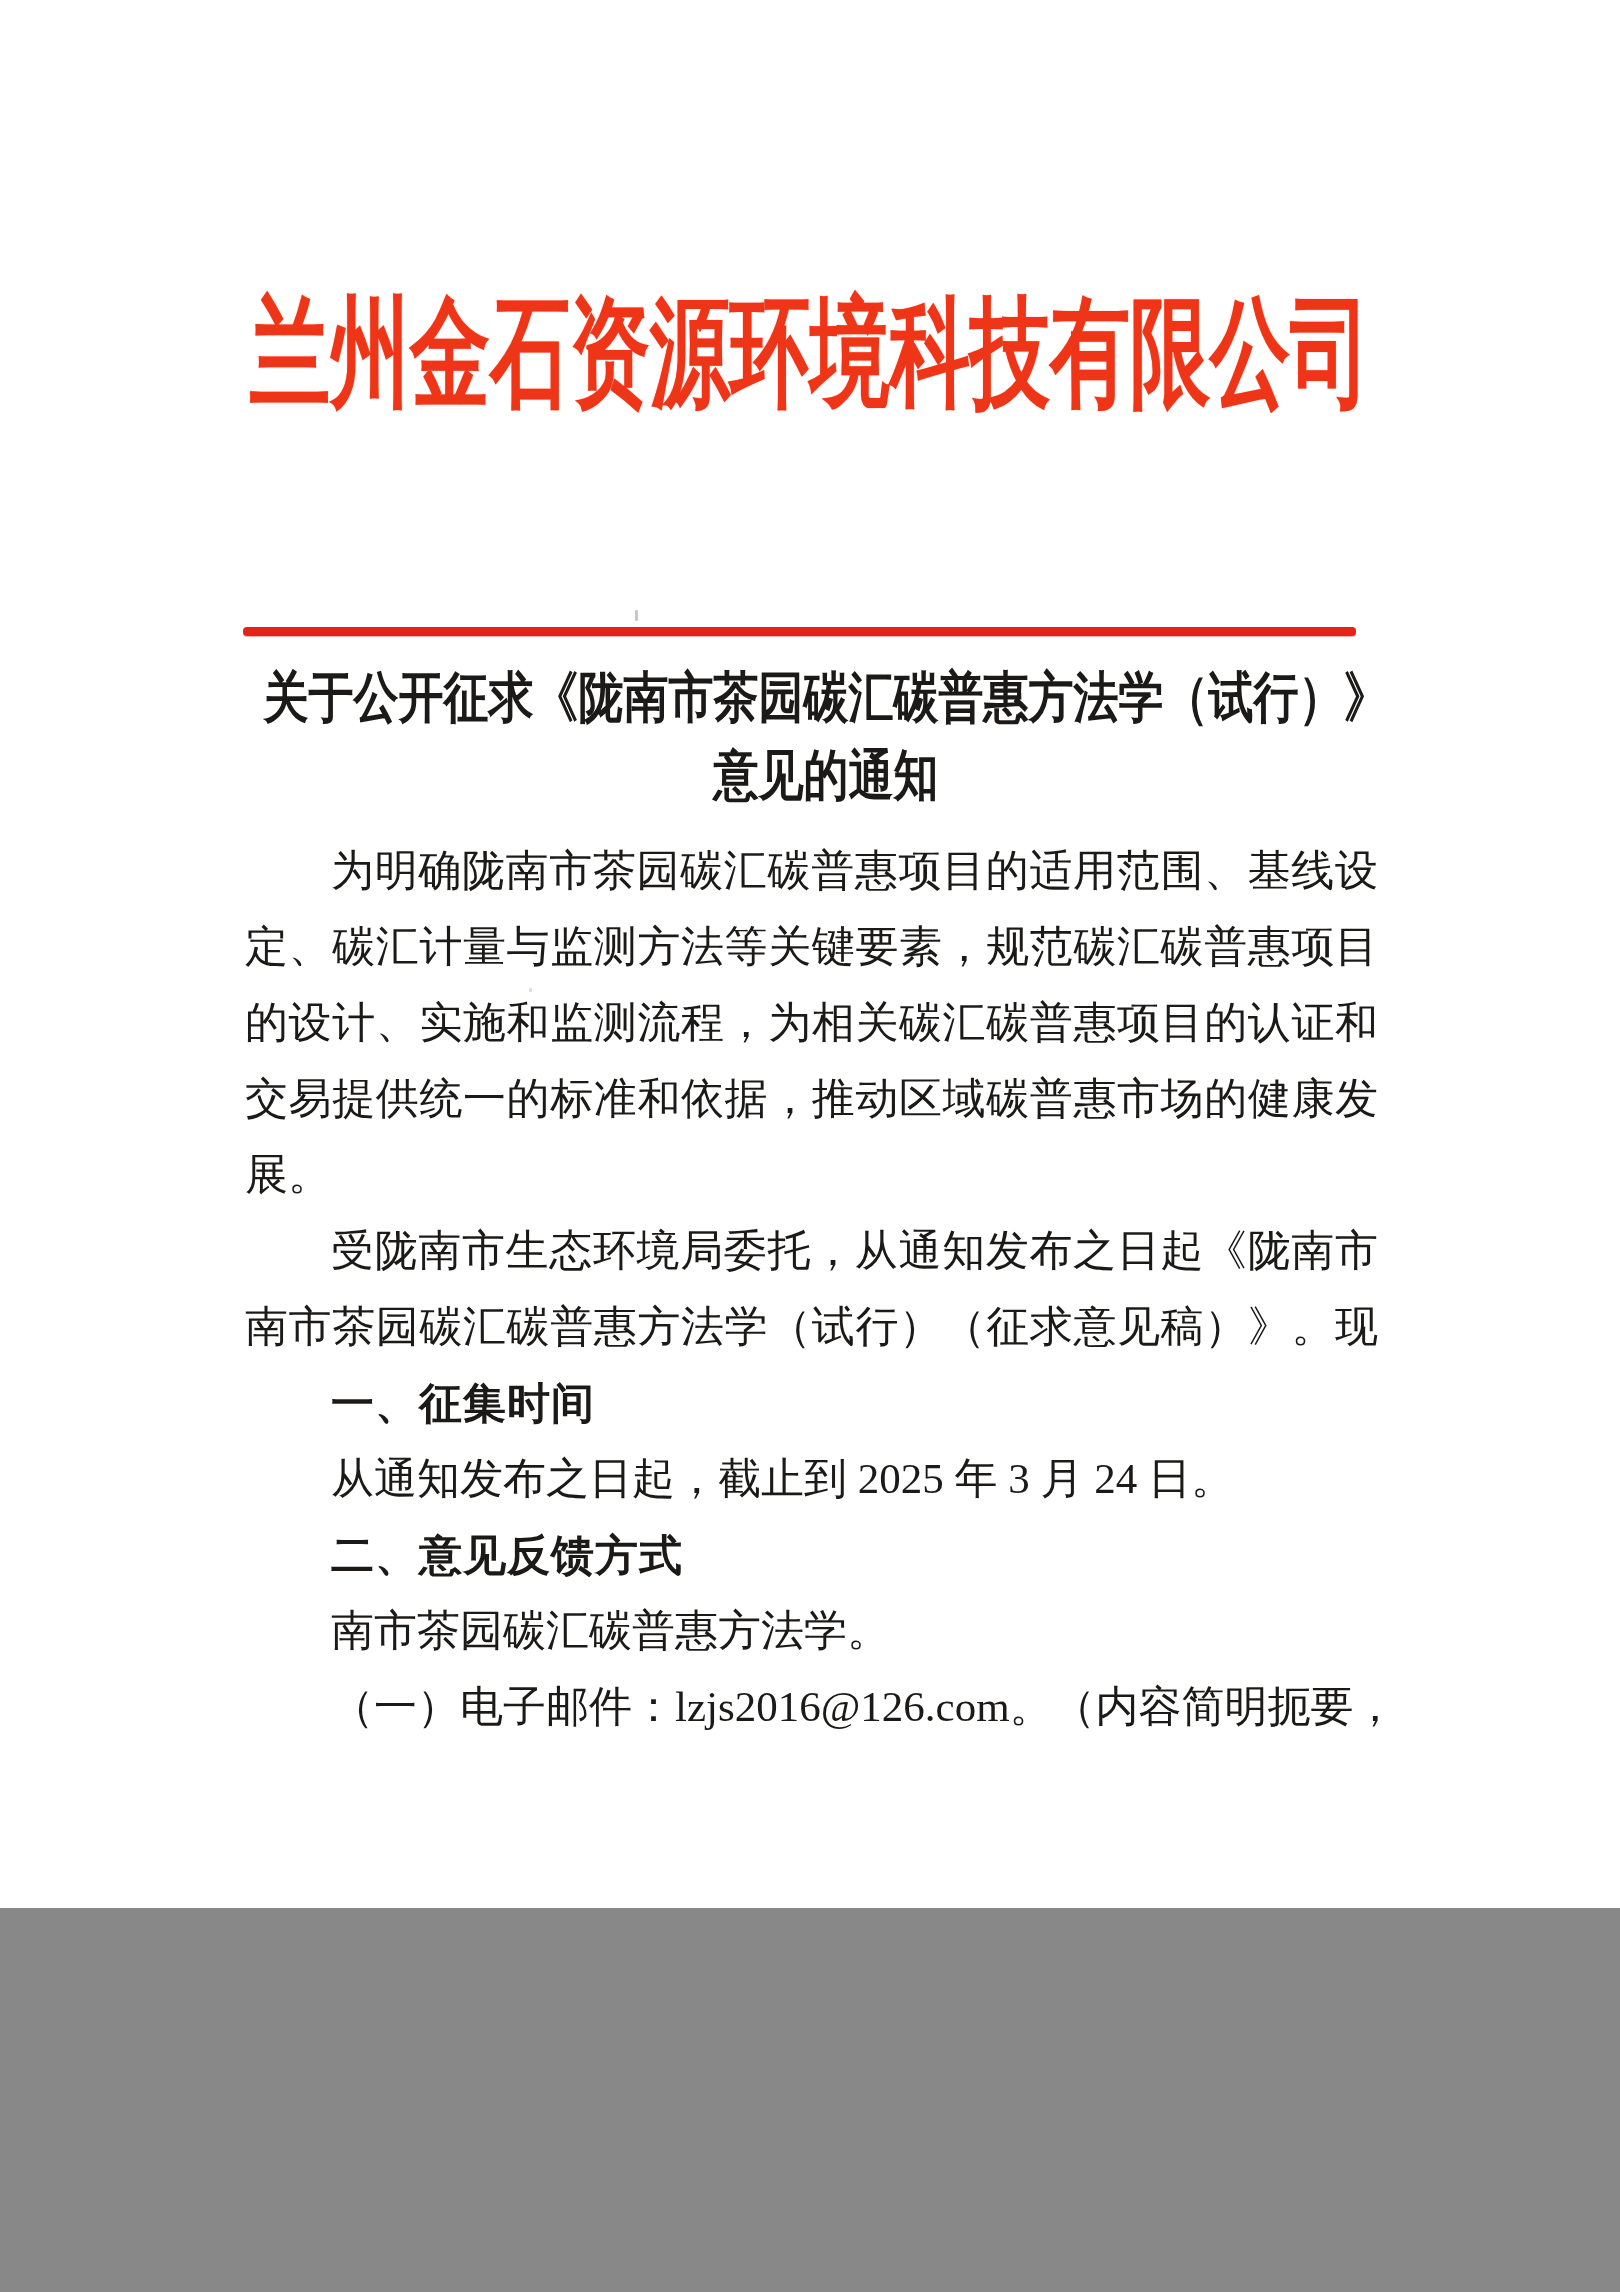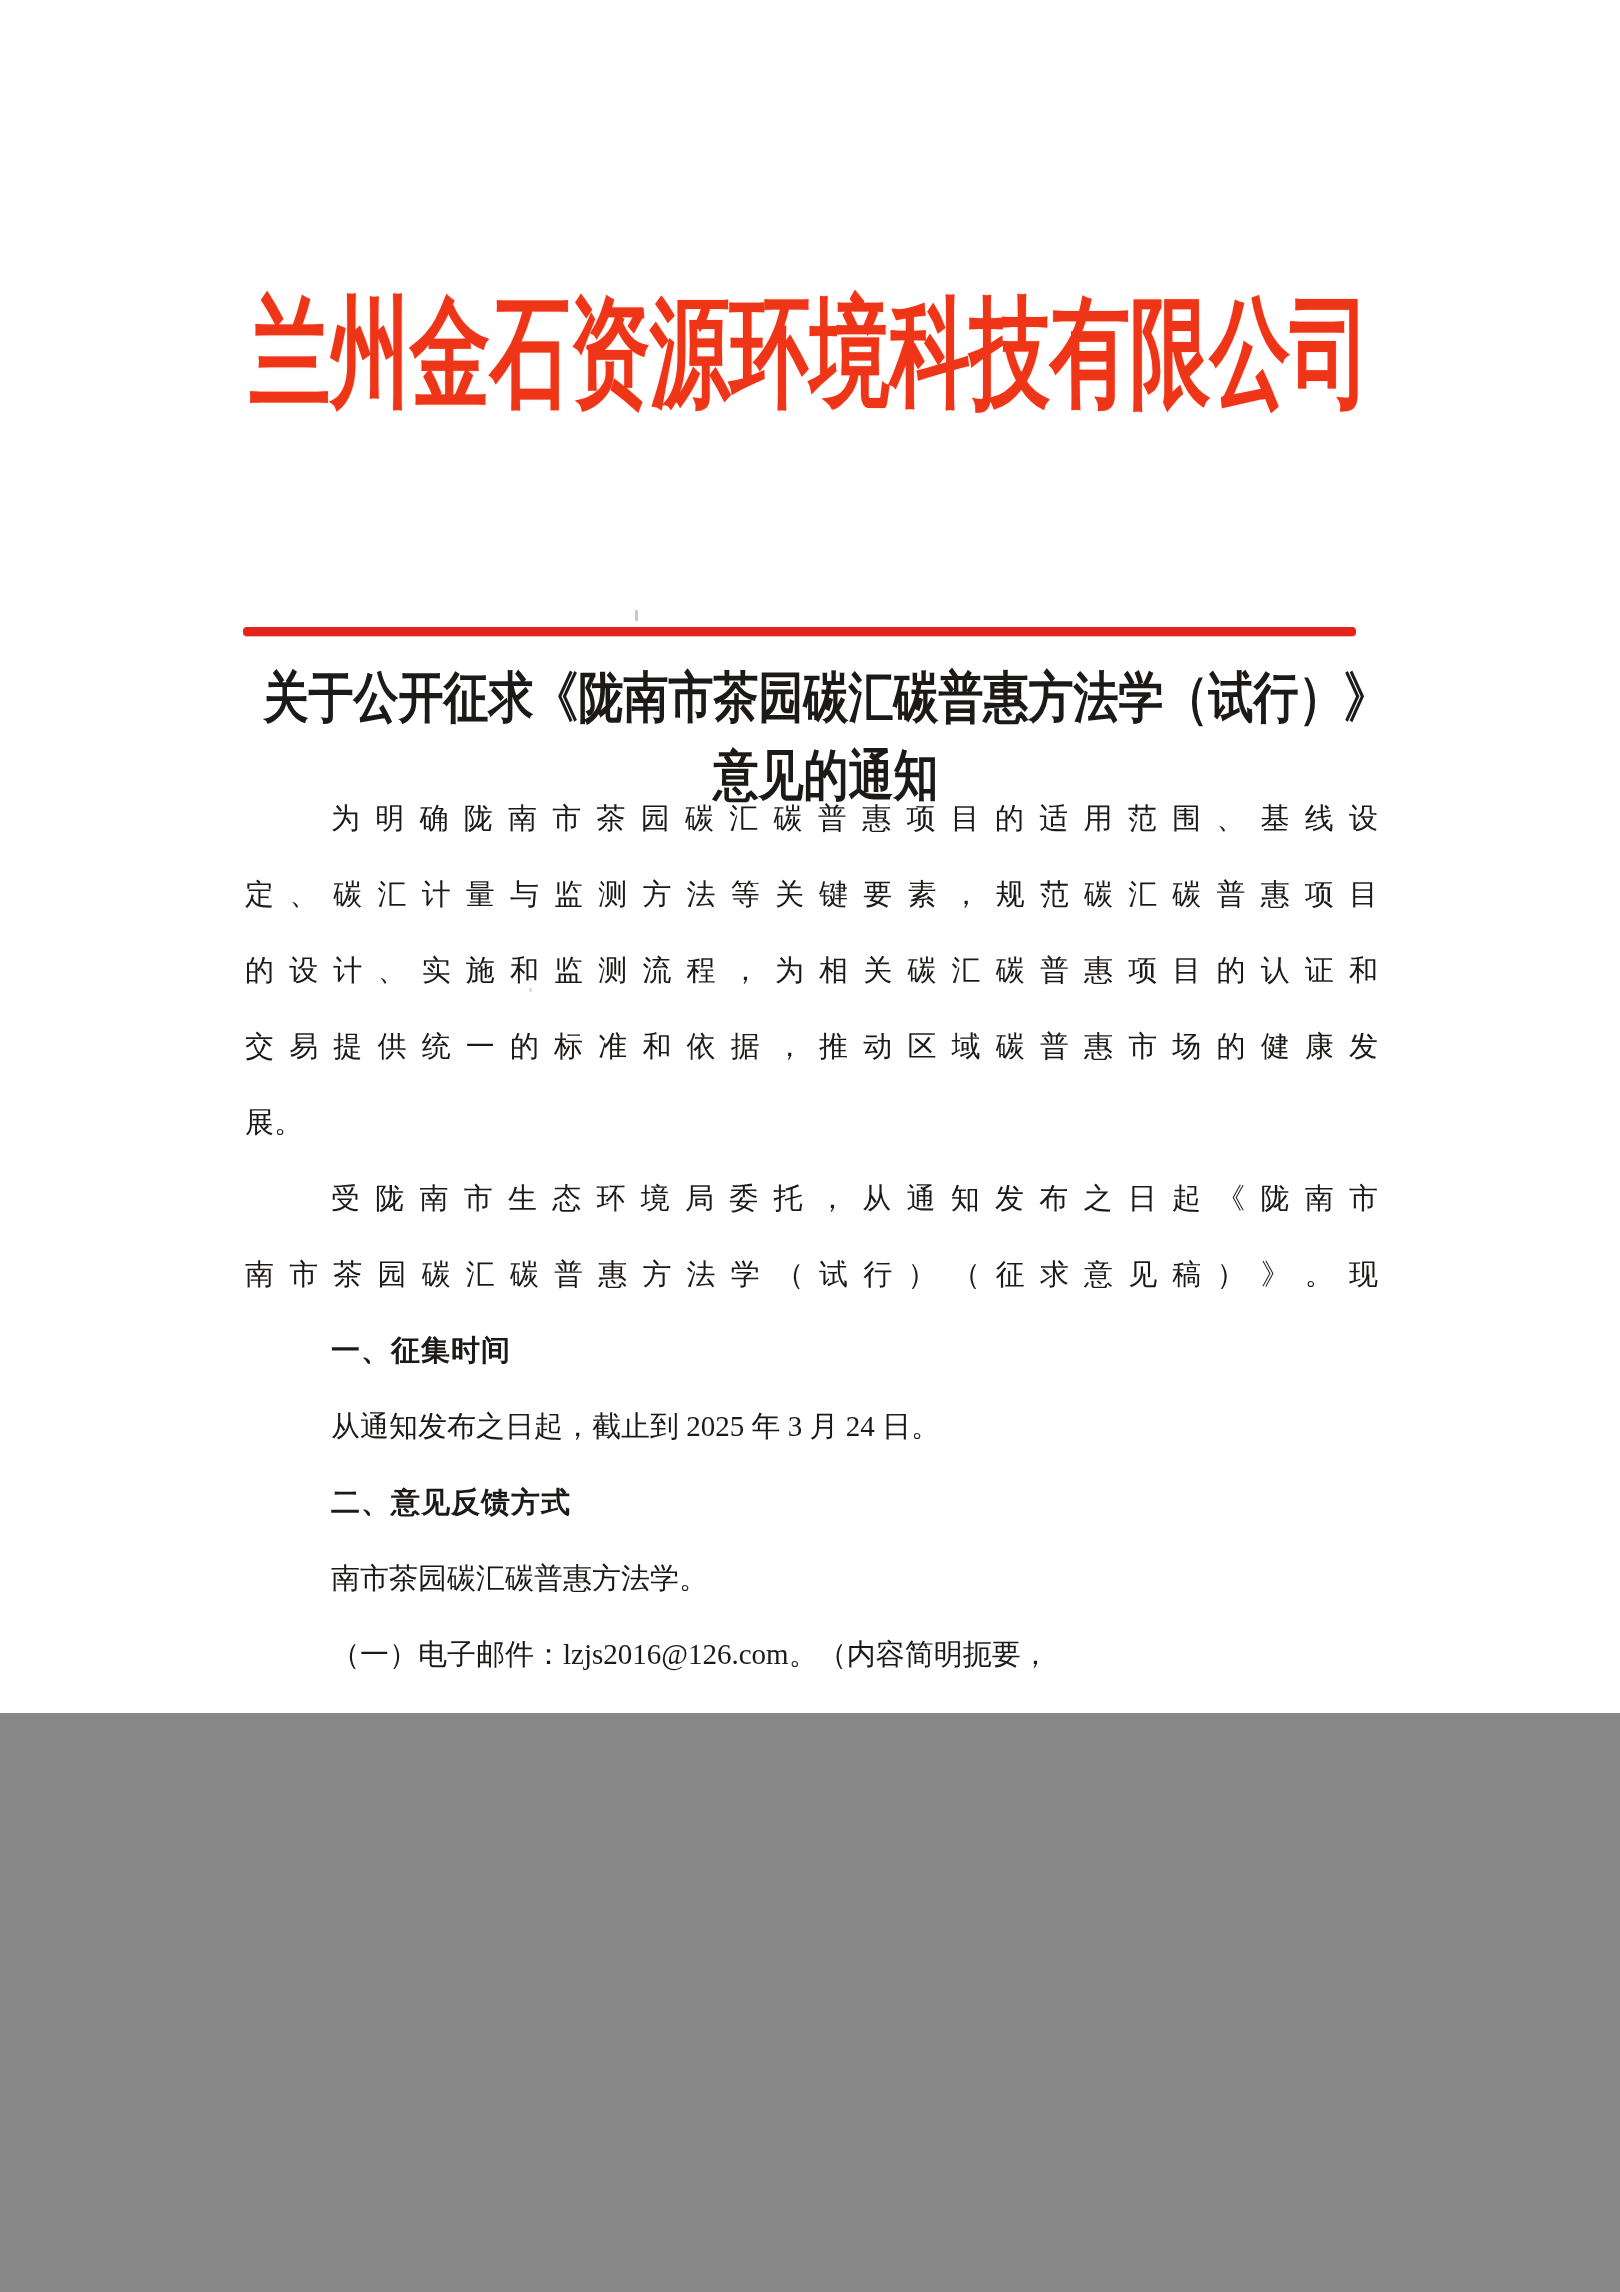--- a/index.html
+++ b/index.html
@@ -4,21 +4,21 @@
 <style>
   :root{
     --accent_red:#ef3517;
     --rule_red:#e2241b;
     --ink:#1c1a18;
     --paper:#ffffff;
   }
   html,body{margin:0;padding:0;background:#888;}
   .page{
     position:relative;
-    width:1620px;height:1713px;
+    width:1620px;height:1908px;
     background:var(--paper);
     margin:0 auto;
     overflow:hidden;
     font-family:"Liberation Serif","DejaVu Serif",serif;
     color:var(--ink);
   }
   
   .letterhead{
     position:absolute;top:292px;left:0;width:100%;height:125px;
     display:flex;align-items:center;justify-content:center;
@@ -47,22 +47,22 @@
   .title-line{
     font-size:45px;
     font-weight:800;
     line-height:78px;
     letter-spacing:0px;
     transform:scaleY(1.22);
     white-space:nowrap;
   }
   
   .doc-body{
-    position:absolute;top:780px;left:245px;width:1133px;
-    font-size:29px;
+    position:absolute;top:833px;left:245px;width:1133px;
+    font-size:43px;
     line-height:76px;
   }
   .line{
     height:76px;
     white-space:nowrap;
   }
   .just{
     white-space:normal;
     text-align:justify;
     text-align-last:justify;

